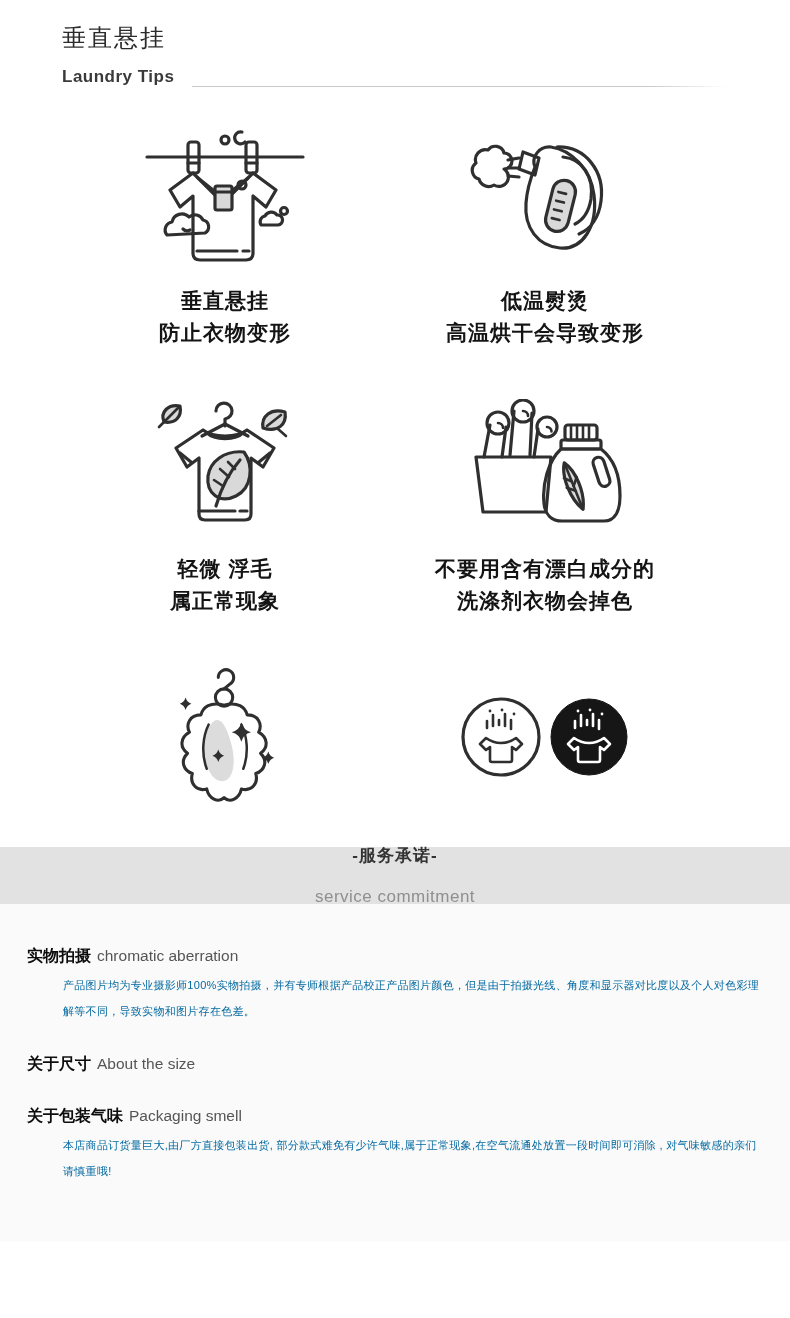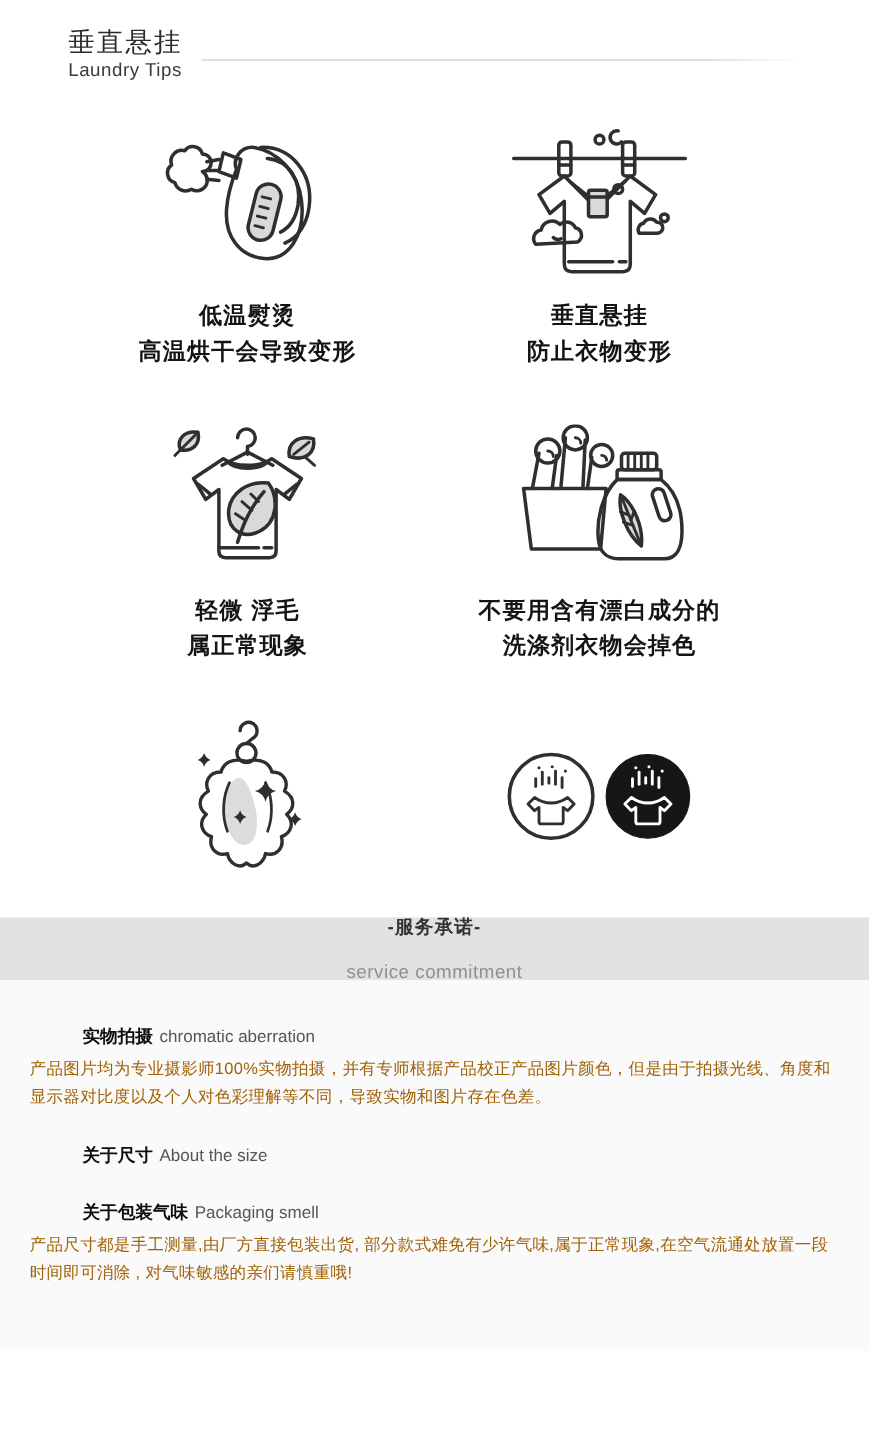--- a/index.html
+++ b/index.html
@@ -4,21 +4,21 @@
 <style>
   html,body{margin:0;padding:0;background:#fff;}
   .page{
     width:790px;min-height:1318px;background:#ffffff;box-sizing:border-box;
     font-family:"Liberation Sans","DejaVu Sans",sans-serif;color:#2b2b2b;
     overflow:hidden;
   }
   
   .hdr{padding:22px 62px 0 62px;}
   .hdr-title{font-size:24px;font-weight:500;letter-spacing:2px;color:#2b2b2b;}
-  .hdr-sub-row{display:flex;align-items:flex-start;margin-top:0;}
+  .hdr-sub-row{display:flex;align-items:flex-end;margin-top:13px;font-weight:bold;}
   .hdr-sub{font-size:17px;color:#3a3a3a;letter-spacing:.5px;white-space:nowrap;}
   .hdr-line{flex:1;height:1px;background:linear-gradient(to right,#c9c9c9 85%,rgba(201,201,201,0));margin-left:18px;}
   
   .tips{display:grid;grid-template-columns:1fr 1fr;padding:0 85px 0 65px;margin-top:40px;row-gap:46px;}
   .tip{display:flex;flex-direction:column;align-items:center;}
   .tip-icon{height:148px;display:flex;align-items:center;justify-content:center;}
   .tip-cap{margin-top:10px;text-align:center;font-size:21px;font-weight:700;color:#141414;line-height:1.52;letter-spacing:1px;}
   
   .s{stroke:#2f2f2f;stroke-width:3.2;fill:none;stroke-linecap:round;stroke-linejoin:round;}
   .s2{stroke:#2f2f2f;stroke-width:2.6;fill:none;stroke-linecap:round;stroke-linejoin:round;}
@@ -26,65 +26,39 @@
   .solid{fill:#2f2f2f;stroke:none;}
   .w{stroke:#ffffff;}
   
   .banner{margin-top:36px;height:57px;background:#e2e2e2;display:flex;flex-direction:column;align-items:center;justify-content:center;}
   .banner-t{font-size:17px;font-weight:700;color:#333333;letter-spacing:1px;}
   .banner-s{font-size:17px;color:#8f8f8f;margin-top:20px;letter-spacing:.5px;}
   
   .foot{background:#fafafa;min-height:337px;box-sizing:border-box;padding:40px 27px 24px 27px;}
   .sec{margin-bottom:28px;}
   .sec:last-child{margin-bottom:0;}
-  .sec-h{font-size:16px;line-height:24px;margin-left:48px;}
+  .sec-h{font-size:16px;line-height:24px;}
   .sec-h .zh{font-weight:700;color:#0d0d0d;}
   .sec-h .en{font-weight:400;color:#555555;font-size:15.5px;margin-left:6px;}
-  .sec-b{margin-top:4px;font-size:15px;color:#a16207;line-height:26px;letter-spacing:.3px;}
+  .sec-b{margin-top:4px;font-size:11px;color:#0369a1;line-height:26px;letter-spacing:.3px;margin-left:36px;}
 </style>
 </head>
 <body>
 
 <div class="page">
 
   <div class="hdr">
     <div class="hdr-title">垂直悬挂</div>
     <div class="hdr-sub-row">
       <span class="hdr-sub">Laundry Tips</span>
       <span class="hdr-line"></span>
     </div>
   </div>
 
   <div class="tips">
-
-    <div class="tip">
-      <div class="tip-icon">
-        <svg width="165" height="140" viewBox="0 0 165 140">
-          <path class="s" d="M31,54 a10,10 0 0 1 -15,-6 a9,9 0 0 1 -3,-16 a10,10 0 0 1 12,-13 a9,9 0 0 1 16,3 a8,8 0 0 1 0,16 a9,9 0 0 1 -10,16 Z"></path>
-          <line class="s" x1="45" y1="29" x2="56" y2="27"></line>
-          <line class="s" x1="45" y1="37" x2="56" y2="37"></line>
-          <line class="s" x1="45" y1="45" x2="56" y2="46"></line>
-          <path class="s" d="M60,21 L76,27 L72,44 L56,38 Z"></path>
-          <path class="s" d="M72,36 C68,26 76,15 88,16 C108,19 128,38 131,64 C135,96 119,119 97,117 C75,115 61,97 63,72 C64,58 68,46 72,36 Z"></path>
-          <path class="s" d="M94,16 C122,15 142,40 138,70 C136,86 128,98 116,103"></path>
-          <path class="s" d="M100,26 C120,28 131,46 128,68 C126,80 120,89 112,93"></path>
-          <g transform="rotate(14 98 75)">
-            <rect class="s f" x="86" y="49" width="23" height="52" rx="11.5"></rect>
-            <line class="s2" x1="92" y1="62" x2="100" y2="62"></line>
-            <line class="s2" x1="92" y1="71" x2="100" y2="71"></line>
-            <line class="s2" x1="92" y1="80" x2="100" y2="80"></line>
-            <line class="s2" x1="92" y1="89" x2="100" y2="89"></line>
-          </g>
-        </svg>
-      </div>
-      <div class="tip-cap">
-        <div>低温熨烫</div>
-        <div>高温烘干会导致变形</div>
-      </div>
-    </div>
 
     <div class="tip">
       <div class="tip-icon">
         <svg width="160" height="145" viewBox="0 0 160 145">
           <line class="s" x1="2" y1="28" x2="158" y2="28"></line>
           <rect class="s" x="43" y="13" width="11" height="31" rx="3"></rect>
           <line class="s" x1="43" y1="34" x2="54" y2="34"></line>
           <rect class="s" x="101" y="13" width="11" height="31" rx="3"></rect>
           <line class="s" x1="101" y1="34" x2="112" y2="34"></line>
           <circle class="s" cx="80" cy="11" r="4"></circle>
@@ -98,20 +72,46 @@
           <line class="s" x1="98" y1="122" x2="104" y2="122"></line>
           <path class="s" d="M22,106 a8,8 0 0 1 5,-13 a10,10 0 0 1 17,-5 a9,9 0 0 1 14,3 a7,7 0 0 1 2,13 Z"></path>
           <path class="s" d="M38,100 q3,3 7,1"></path>
           <path class="s" d="M116,96 a6,6 0 0 1 4,-9 a7,7 0 0 1 12,-1 a5,5 0 0 1 1,10 Z"></path>
           <circle class="s" cx="139" cy="82" r="3.5"></circle>
         </svg>
       </div>
       <div class="tip-cap">
         <div>垂直悬挂</div>
         <div>防止衣物变形</div>
+      </div>
+    </div>
+
+    <div class="tip">
+      <div class="tip-icon">
+        <svg width="165" height="140" viewBox="0 0 165 140">
+          <path class="s" d="M31,54 a10,10 0 0 1 -15,-6 a9,9 0 0 1 -3,-16 a10,10 0 0 1 12,-13 a9,9 0 0 1 16,3 a8,8 0 0 1 0,16 a9,9 0 0 1 -10,16 Z"></path>
+          <line class="s" x1="45" y1="29" x2="56" y2="27"></line>
+          <line class="s" x1="45" y1="37" x2="56" y2="37"></line>
+          <line class="s" x1="45" y1="45" x2="56" y2="46"></line>
+          <path class="s" d="M60,21 L76,27 L72,44 L56,38 Z"></path>
+          <path class="s" d="M72,36 C68,26 76,15 88,16 C108,19 128,38 131,64 C135,96 119,119 97,117 C75,115 61,97 63,72 C64,58 68,46 72,36 Z"></path>
+          <path class="s" d="M94,16 C122,15 142,40 138,70 C136,86 128,98 116,103"></path>
+          <path class="s" d="M100,26 C120,28 131,46 128,68 C126,80 120,89 112,93"></path>
+          <g transform="rotate(14 98 75)">
+            <rect class="s f" x="86" y="49" width="23" height="52" rx="11.5"></rect>
+            <line class="s2" x1="92" y1="62" x2="100" y2="62"></line>
+            <line class="s2" x1="92" y1="71" x2="100" y2="71"></line>
+            <line class="s2" x1="92" y1="80" x2="100" y2="80"></line>
+            <line class="s2" x1="92" y1="89" x2="100" y2="89"></line>
+          </g>
+        </svg>
+      </div>
+      <div class="tip-cap">
+        <div>低温熨烫</div>
+        <div>高温烘干会导致变形</div>
       </div>
     </div>
 
     <div class="tip">
       <div class="tip-icon">
         <svg width="150" height="145" viewBox="0 0 150 145">
           <path class="s" d="M75,30 L75,23 A8,8 0 1 0 66,15"></path>
           <path class="s" d="M52,40 L75,28 L98,40"></path>
           <path class="s" d="M53,34 L26,52 L37,71 L49,62 L49,118 Q49,124 55,124 H95 Q101,124 101,118 V62 L113,71 L124,52 L97,34 A26,13 0 0 1 53,34 Z"></path>
           <path class="s" d="M57,37 A20,10 0 0 0 93,37"></path>
@@ -241,18 +241,18 @@
     <div class="sec">
       <div class="sec-h">
         <span class="zh">关于尺寸</span><span class="en">About the size</span>
       </div>
     </div>
 
     <div class="sec">
       <div class="sec-h">
         <span class="zh">关于包装气味</span><span class="en">Packaging smell</span>
       </div>
-      <div class="sec-b">产品尺寸都是手工测量,由厂方直接包装出货, 部分款式难免有少许气味,属于正常现象,在空气流通处放置一段时间即可消除 , 对气味敏感的亲们请慎重哦!</div>
+      <div class="sec-b">本店商品订货量巨大,由厂方直接包装出货, 部分款式难免有少许气味,属于正常现象,在空气流通处放置一段时间即可消除 , 对气味敏感的亲们请慎重哦!</div>
     </div>
 
   </div>
 
 </div>
 
 </body></html>

